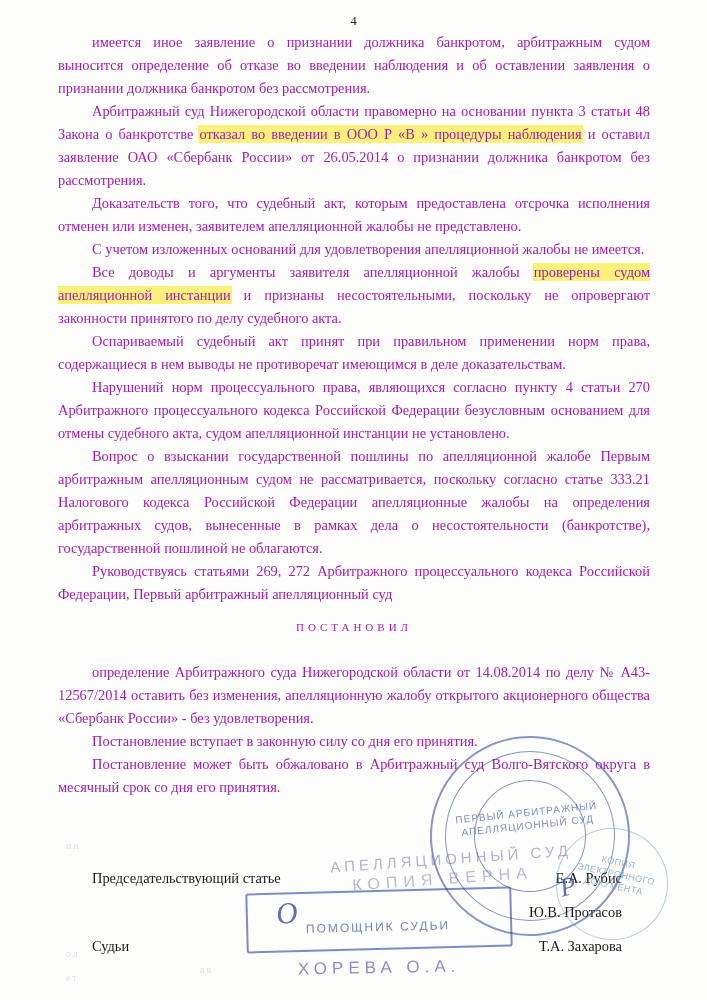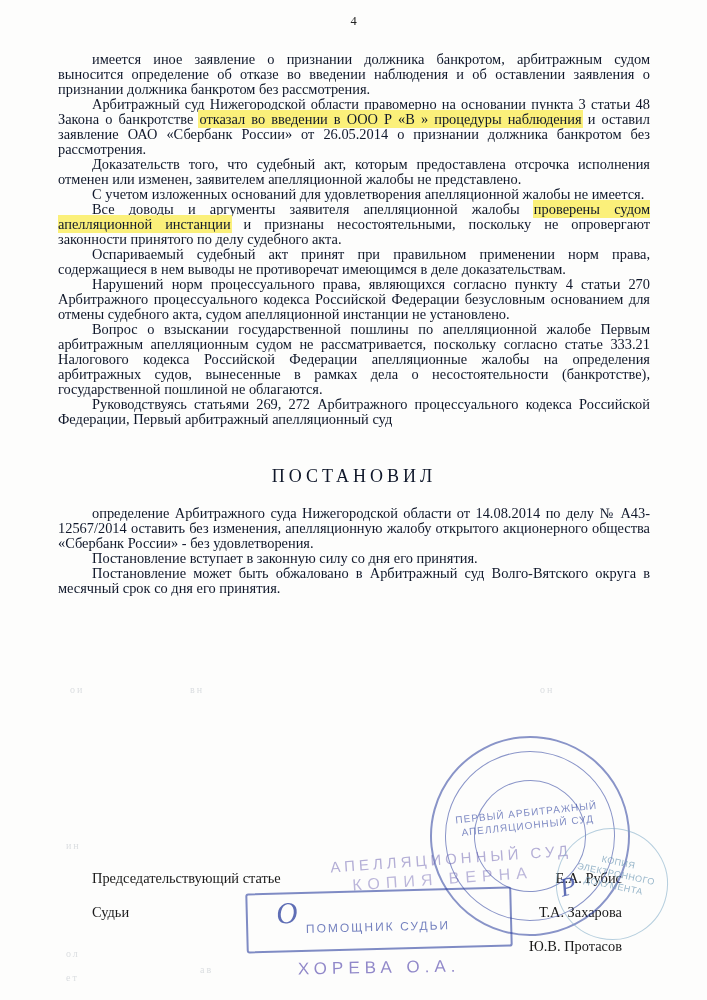--- a/index.html
+++ b/index.html
@@ -24,48 +24,48 @@
     position: absolute;
     top: 14px;
     left: 0;
     width: 100%;
     text-align: center;
     font-size: 12.5px;
     color: #222;
   }
   .body-text {
     position: absolute;
-    top: 52px;
+    top: 31px;
     left: 58px;
     width: 592px;
     font-size: 14.4px;
-    line-height: 15px;
+    line-height: 23px;
     text-align: justify;
-    color: #0f172a;
+    color: #a21caf;
   }
   p {
     margin: 0 0 0 0;
     text-indent: 34px;
     text-align: justify;
     text-justify: inter-word;
   }
   .hl {
     background: #fbf07a;
     box-shadow: 0 0 0 1px #fbf07a;
   }
   .ruling {
     text-indent: 34px;
   }
   .decision-title {
-    margin-top: 42px;
+    margin-top: 10px;
     margin-bottom: 22px;
     text-align: center;
     text-indent: 0;
     letter-spacing: 4px;
-    font-size: 18px;
+    font-size: 11px;
   }
   .sig-block {
     position: absolute;
     left: 58px;
     width: 592px;
     top: 868px;
     font-size: 14.4px;
     line-height: 21px;
   }
   .sig-row {
@@ -278,28 +278,28 @@
 
     <p><span>Постановление может быть обжаловано в Арбитражный суд Волго-Вятского округа в месячный срок со дня его принятия.</span></p>
 
   </div>
 
   <div class="sig-block">
     <div class="sig-row r1">
       <span class="sig-left">Председательствующий статье</span>
       <span class="sig-right">Е.А. Рубис</span>
     </div>
+    <div class="sig-row r3">
+      <span class="sig-left"></span>
+      <span class="sig-right">Ю.В. Протасов</span>
+    </div>
     <div class="sig-row r2">
       <span class="sig-left">Судьи</span>
       <span class="sig-right">Т.А. Захарова</span>
     </div>
-    <div class="sig-row r3">
-      <span class="sig-left"></span>
-      <span class="sig-right">Ю.В. Протасов</span>
-    </div>
   </div>
 
   <div class="stamp round-stamp"></div>
   <div class="round-stamp-text">ПЕРВЫЙ АРБИТРАЖНЫЙ АПЕЛЛЯЦИОННЫЙ СУД</div>
 
   <div class="court-ghost">АПЕЛЛЯЦИОННЫЙ СУД</div>
   <div class="court-ghost2">КОПИЯ ВЕРНА</div>
 
   <div class="stamp rect-stamp"></div>
   <div class="rect-stamp-text">ПОМОЩНИК СУДЬИ</div>

